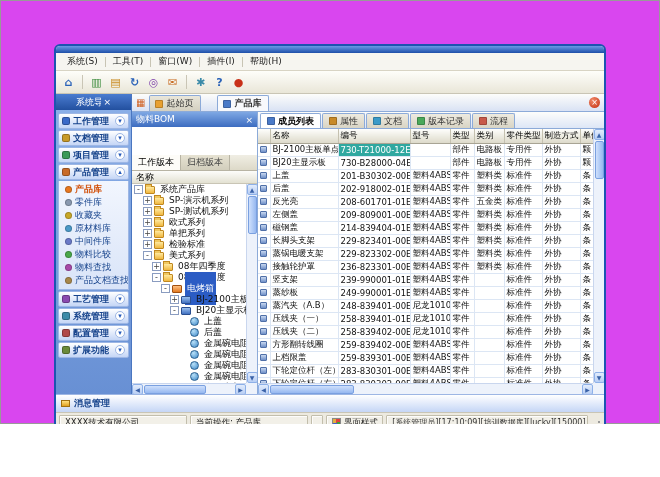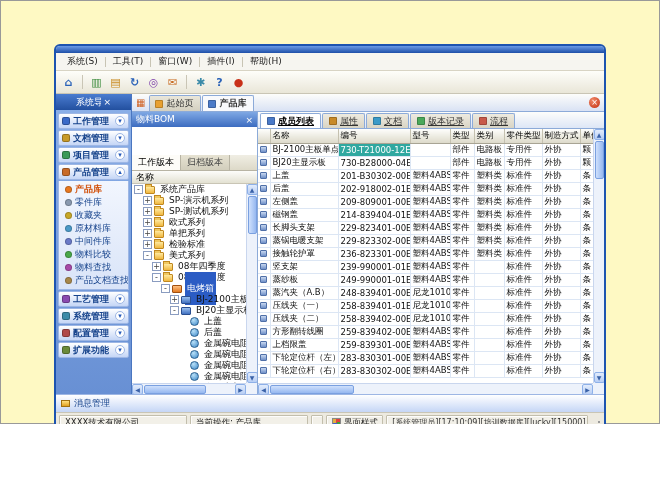--- a/index.html
+++ b/index.html
@@ -1,18 +1,18 @@
 <!DOCTYPE html>
 <html><head>
 <meta charset="utf-8">
 <style>
 *{margin:0;padding:0;box-sizing:border-box;}
 html,body{width:660px;height:477px;}
 body{font-family:"DejaVu Sans","Liberation Sans",sans-serif;background:#fff;}
-.page{position:relative;width:660px;height:424px;background:#fef9c3;box-shadow:inset 0 0 0 1px #999;overflow:hidden;}
+.page{position:relative;width:660px;height:424px;background:#d946ef;box-shadow:inset 0 0 0 1px #999;overflow:hidden;}
 .window{position:absolute;left:54px;top:44px;width:552px;height:390px;border:2px solid #1D54B0;border-radius:6px 6px 3px 3px;background:#ECE9D8;display:flex;flex-direction:column;overflow:hidden;}
 .titlebar{height:7px;flex:none;background:linear-gradient(#6A9AE6,#1E4FA8);}
 .menubar{height:18px;flex:none;background:#F6F5F0;border-bottom:1px solid #D8D4C4;display:flex;align-items:center;padding:0 4px;}
 .mitem{font-size:9px;color:#222;padding:2px 7px;cursor:default;white-space:nowrap;}
 .msep{width:1px;height:10px;background:#C8C4B4;}
 .toolbar{height:23px;flex:none;background:linear-gradient(#FEFEFA,#E9E6D8);border-bottom:1px solid #C9C5B5;display:flex;align-items:center;padding:0 4px;gap:2px;}
 .tbtn{width:17px;height:17px;border:1px solid transparent;border-radius:2px;display:flex;align-items:center;justify-content:center;font-size:11px;font-weight:bold;}
 .tsep{width:1px;height:14px;background:#C9C5B5;margin:0 3px;}
 .main{flex:1;display:flex;min-height:0;}
 .sidebar{width:76px;flex:none;display:flex;flex-direction:column;background:linear-gradient(#8CB0E8,#6890D4);border-right:1px solid #4A76C0;}
@@ -54,39 +54,39 @@
 .ticon{width:10px;height:8px;flex:none;margin-right:3px;border-radius:1px;}
 .ticon.folder{background:linear-gradient(#FFE9A0,#F0B840);border:1px solid #C08820;position:relative;}
 .ticon.folder::before{content:"";position:absolute;top:-3px;left:-1px;width:5px;height:2px;background:#F0C860;border:1px solid #C08820;border-bottom:none;}
 .ticon.product{background:linear-gradient(#FFC080,#E07820);border:1px solid #A05010;}
 .ticon.board{background:linear-gradient(#9AC0F0,#4070C0);border:1px solid #2A4E90;}
 .ticon.part{width:9px;height:9px;border-radius:50%;background:radial-gradient(circle at 35% 30%,#B8E0F8,#3E88C8);border:1px solid #2A6090;}
 .tlabel{font-size:9px;color:#111;padding:10px 2px;}
 .tnode.sel .tlabel{background:#2B5CC4;color:#fff;}
 .members{flex:1;display:flex;flex-direction:column;min-width:0;background:#fff;}
 .mem-tabs{height:17px;flex:none;background:linear-gradient(#FDFDFB,#DDE6F6);border-bottom:1px solid #8CAAD8;display:flex;align-items:flex-end;padding:0 2px;gap:1px;}
-.mtab{font-size:9px;height:15px;padding:0 6px;border:1px solid #8CAAD8;border-bottom:none;border-radius:2px 2px 0 0;background:linear-gradient(#EDEAE0,#D8D4C4);display:inline-flex;align-items:center;gap:3px;color:#333;white-space:nowrap;text-decoration:underline;}
+.mtab{font-size:9px;height:15px;padding:0 6px;border:1px solid #8CAAD8;border-bottom:none;border-radius:2px 2px 0 0;background:linear-gradient(#EDEAE0,#D8D4C4);display:inline-flex;align-items:center;gap:3px;color:#333;white-space:nowrap;}
 .mtab.active{background:#FFFFFF;color:#000;font-weight:bold;}
 .mtab-ic{width:8px;height:8px;border-radius:1px;border:1px solid rgba(0,0,0,.2);}
 .tbl-wrap{flex:1;position:relative;min-height:0;overflow:hidden;}
 .tbl-scroll{position:absolute;top:0;left:0;right:11px;bottom:11px;overflow:hidden;}
 table.grid{border-collapse:collapse;table-layout:fixed;width:340px;}
 .grid th{height:14px;font-size:8.5px;font-weight:normal;text-align:left;padding:0 2px;background:linear-gradient(#FEFEFC,#DDDACA);border-right:1px solid #C5C1B0;border-bottom:1px solid #A8A494;white-space:nowrap;overflow:hidden;}
 .grid td{height:13px;font-size:8.5px;padding:0 2px;border-right:1px solid #DCE6F4;border-bottom:1px solid #DCE6F4;white-space:nowrap;overflow:hidden;color:#111;}
 .row-ic{display:inline-block;width:7px;height:7px;background:linear-gradient(#C8D8F0,#7090C8);border:1px solid #5070A8;border-radius:1px;}
 .vscroll{position:absolute;top:0;right:0;bottom:11px;width:11px;background:#EDF2FB;border-left:1px solid #C9D6EE;display:flex;flex-direction:column;align-items:center;}
 .hscroll{position:absolute;left:0;right:11px;bottom:0;height:11px;background:#EDF2FB;border-top:1px solid #C9D6EE;display:flex;align-items:center;}
 .sbtn{width:11px;height:11px;flex:none;background:linear-gradient(#E2ECFC,#B8CEF4);border:1px solid #8DB0E8;border-radius:2px;color:#3A62A8;font-size:6px;line-height:9px;text-align:center;}
 .vthumb{width:9px;flex:none;margin:1px 0;height:38px;background:linear-gradient(90deg,#CFE0FC,#96B8F0);border:1px solid #7AA0E0;border-radius:2px;}
 .hthumb{height:9px;flex:none;margin:0 1px;width:62px;background:linear-gradient(#CFE0FC,#96B8F0);border:1px solid #7AA0E0;border-radius:2px;}
 .sspace{flex:1;}
 .corner{position:absolute;right:0;bottom:0;width:11px;height:11px;background:#EDF2FB;}
 .msgbar{height:18px;flex:none;background:linear-gradient(#FFFFFF,#C5D6F6);border-top:1px solid #9DB6E4;display:flex;align-items:center;padding:0 5px;gap:4px;}
 .msg-ic{width:9px;height:7px;background:linear-gradient(#FFE080,#E0A020);border:1px solid #A07010;}
-.msg-label{font-size:9px;color:#15428B;font-weight:normal;text-align:right;}
+.msg-label{font-size:9px;color:#15428B;font-weight:bold;text-align:right;}
 .statusbar{height:20px;flex:none;background:#EDEAE0;border-top:1px solid #C9C5B5;display:flex;align-items:center;padding:1px 3px;gap:3px;}
 .scell{height:15px;border:1px solid #C2BEAC;border-radius:1px;display:flex;align-items:center;font-size:8.5px;color:#222;padding:0 5px;background:#F2F0E8;box-shadow:inset 1px 1px 0 rgba(255,255,255,.8);white-space:nowrap;overflow:hidden;}
 .scell.grow{flex:1;min-width:4px;}
 .style-ic{width:9px;height:9px;flex:none;margin-right:3px;background:conic-gradient(#E04040 0 25%,#40A040 0 50%,#4060D0 0 75%,#E0B040 0);border:1px solid #888;}
 .sess{font-size:8px;color:#333;}
 .grip{width:10px;height:10px;flex:none;background:
  radial-gradient(circle at 8px 8px,#999 1px,transparent 1.2px),
  radial-gradient(circle at 8px 4px,#999 1px,transparent 1.2px),
  radial-gradient(circle at 4px 8px,#999 1px,transparent 1.2px);}
 </style>
@@ -201,21 +201,21 @@
     <span class="sb-gicon" style="background:#6A8A3A"></span>
     <span class="sb-glabel">扩展功能</span>
     <span class="sb-chev">▾</span>
             </div>
           </div>
       </div>
 
       <div class="content">
         <div class="tabstrip">
           <span class="ts-icon">▦</span>
-          <span style="display:inline-flex;align-items:flex-end;gap:1px;text-align:center;">
+          <span style="display:inline-flex;align-items:flex-end;gap:16px;text-align:center;">
               <span class="dtab">
     <span class="dtab-ic" style="background:#E8A030"></span>
     <span>起始页</span>
               </span>
               <span class="dtab active">
     <span class="dtab-ic" style="background:#4A7AC8"></span>
     <span>产品库</span>
               </span>
             </span>
           <span class="ts-grow"></span>
@@ -468,20 +468,31 @@
                         <td>202-918002-01E</td>
                         <td>塑料4ABS</td>
                         <td>零件</td>
                         <td>塑料类</td>
                         <td>标准件</td>
                         <td>外协</td>
                         <td>条</td>
                       </tr>
                       <tr class="trow">
                         <td><span class="row-ic"></span></td>
+                        <td>反光亮</td>
+                        <td>208-601701-01E</td>
+                        <td>塑料4ABS</td>
+                        <td>零件</td>
+                        <td>五金类</td>
+                        <td>标准件</td>
+                        <td>外协</td>
+                        <td>条</td>
+                      </tr>
+                      <tr class="trow">
+                        <td><span class="row-ic"></span></td>
                         <td>左侧盖</td>
                         <td>209-809001-00E</td>
                         <td>塑料4ABS</td>
                         <td>零件</td>
                         <td>塑料类</td>
                         <td>标准件</td>
                         <td>外协</td>
                         <td>条</td>
                       </tr>
                       <tr class="trow">

